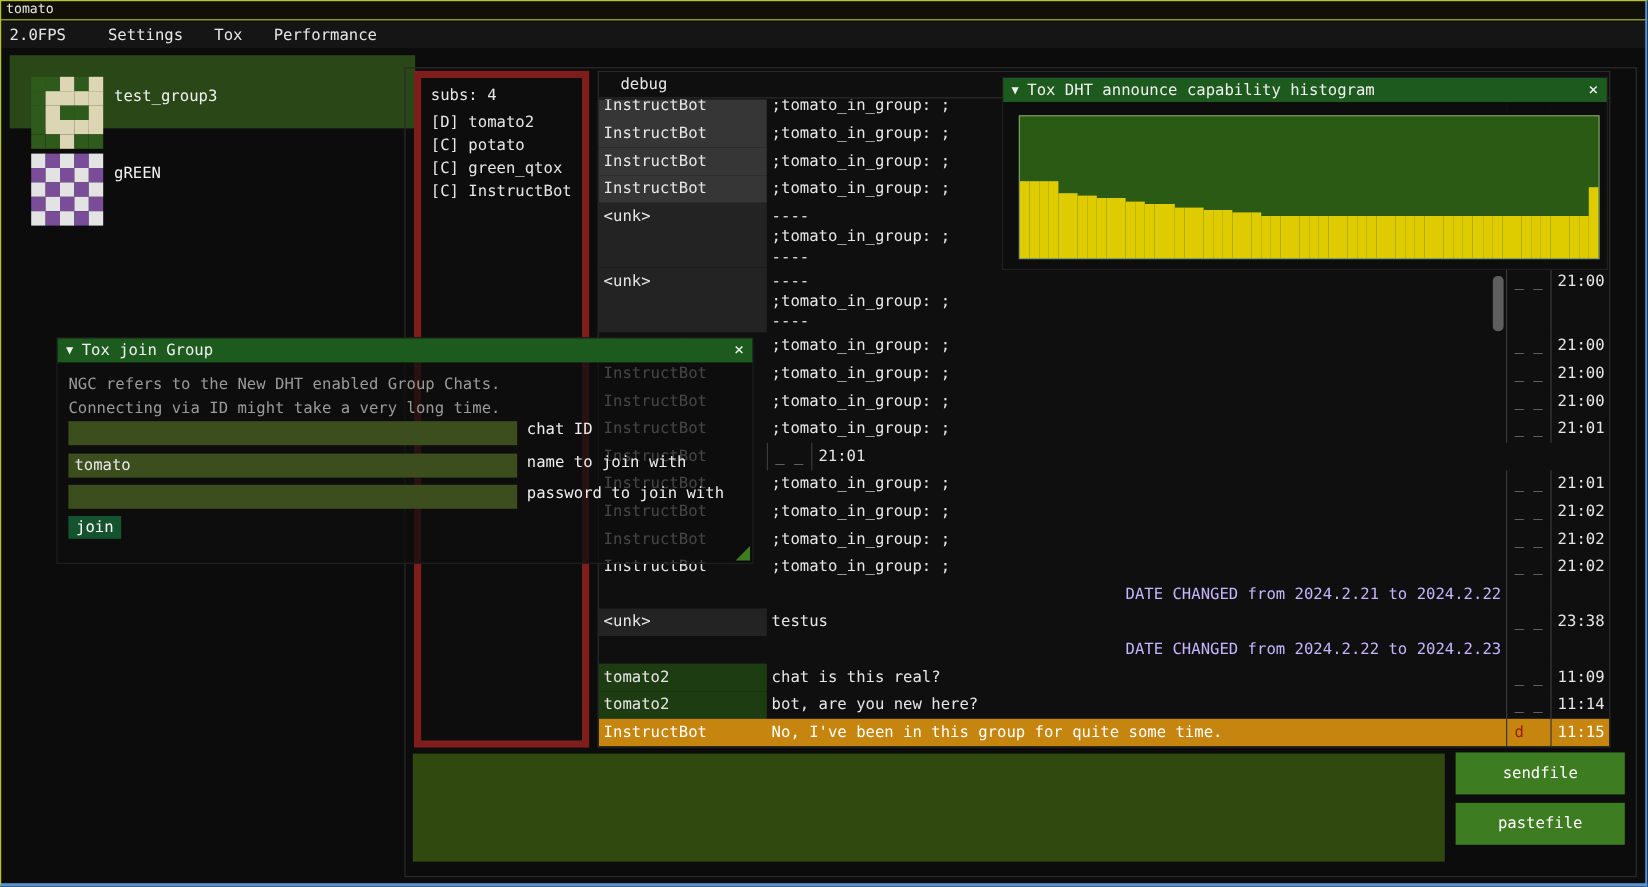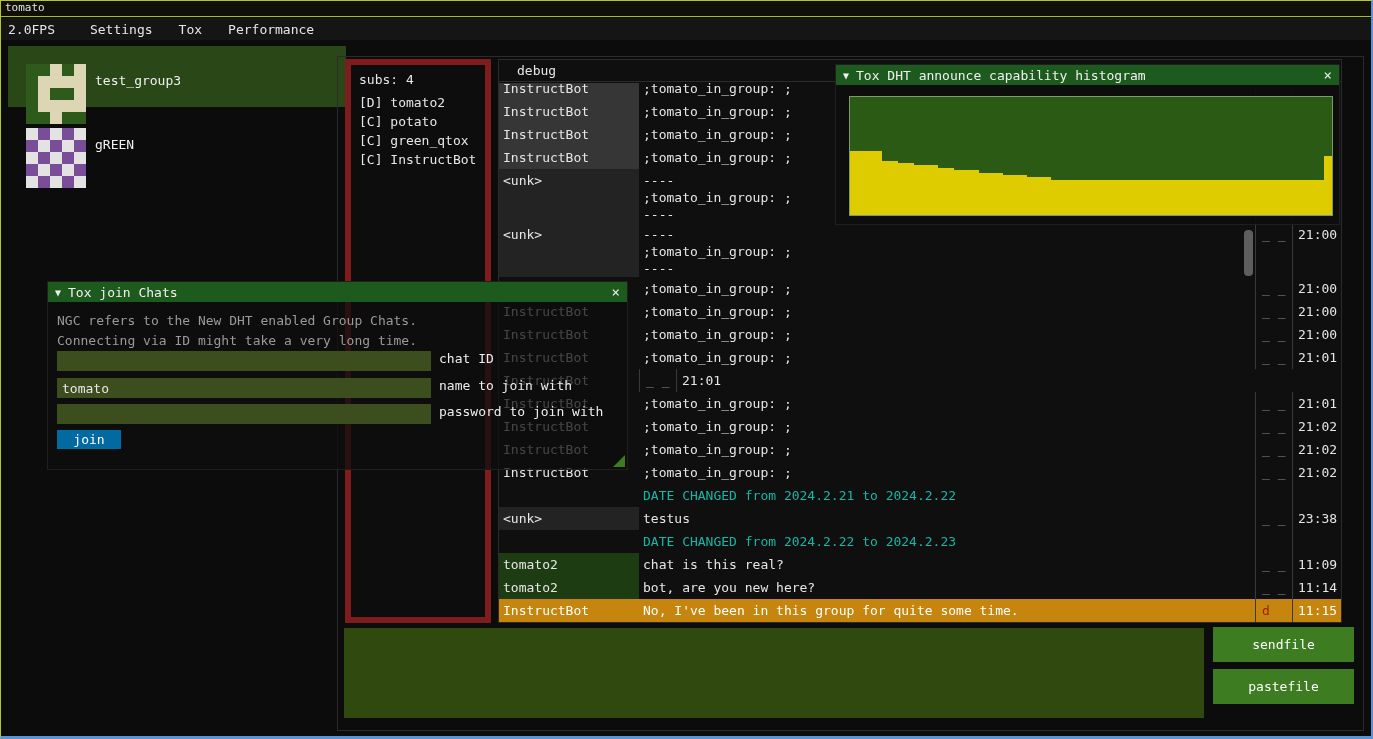--- a/index.html
+++ b/index.html
@@ -40,21 +40,21 @@
   .tabbar { height:22px; border-bottom:1px solid #2b2b2b;
     display:flex; align-items:center; padding-left:18px; }
   .chat-log { position:absolute; left:0; top:23px; right:0; bottom:0;
     display:flex; flex-direction:column; justify-content:flex-end; overflow:hidden; }
   .crow { display:flex; min-height:23px; flex:0 0 auto; line-height:17px; }
   .c-name { width:140px; padding:3px 4px 0 4px; }
   .s-gray  { background:#363636; }
   .s-dim   { background:#232323; }
   .s-green { background:#1e3c12; }
   .c-msg { flex:1; padding:3px 4px 0 4px; white-space:pre-line; }
-  .c-msg.date { color:#14b8a6; }
+  .c-msg.date { color:#c4b5fd;text-align:right; }
   .c-ind { width:37px; border-left:1px solid #3a3a3a; padding:3px 0 0 6px; color:#8f8f8f; }
   .c-time { width:49px; border-left:1px solid #3a3a3a; padding:3px 0 0 5px; }
   .crow.hl { background:#c5850f; color:#ffffff; }
   .crow.hl .c-name { background:transparent; }
   .crow.hl .c-ind { color:#9e1c00; }
   .scroll-thumb { position:absolute; left:745px; top:170px; width:9px; height:46px;
     background:#5e5e5e; border-radius:4px; }
   .composer { position:absolute; left:6px; top:571px; width:860px; height:90px;
     background:#30490f; cursor:text; }
   .file-btn { position:absolute; left:875px; width:141px; height:35px;
@@ -72,22 +72,22 @@
     display:flex; align-items:center; gap:7px; padding:0 7px; }
   .collapse { font-size:10px; }
   .win-close { margin-left:auto; cursor:pointer; font-size:14px; }
   .info-line { position:absolute; left:9px; color:#9a9a9a; }
   .info-1 { top:31px; } .info-2 { top:51px; }
   .jfield { position:absolute; left:9px; display:flex; align-items:flex-start; height:20px; }
   .jf1 { top:69px; } .jf2 { top:96px; } .jf3 { top:122px; }
   .join-input { width:374px; height:20px; background:#3c4e1e; border:none;
     color:#e8e8e8; font-family:"DejaVu Sans Mono", monospace; font-size:13px; padding:0 5px; }
   .field-label { margin-left:8px; color:#ededed; }
-  .join-btn { position:absolute; left:9px; top:148px; width:64px; height:19px;
-    background:#0369a1; color:#fff; border:none; cursor:pointer;
+  .join-btn { position:absolute; left:9px; top:148px; width:44px; height:19px;
+    background:#14532d; color:#fff; border:none; cursor:pointer;
     font-family:"DejaVu Sans Mono", monospace; font-size:13px; }
   .resize-grip { position:absolute; right:2px; bottom:2px; width:0; height:0;
     border-left:12px solid transparent; border-bottom:12px solid #3e7c22; }
   .plot { position:absolute; left:13px; top:31px; width:484px; height:120px;
     border:1px solid #7d9a6b; display:flex; align-items:flex-end; }
   .hbar { flex:1; }
 </style>
 </head>
 <body>
 
@@ -322,21 +322,21 @@
   </button>
   <button class="file-btn paste">
     <span>paste</span>
     <span>file</span>
   </button>
 </div>
 
 <div class="window join-window">
   <div class="win-title">
     <span class="collapse">▼</span>
-    <span>Tox join Chats</span>
+    <span>Tox join Group</span>
     <span class="win-close">×</span>
   </div>
   <div class="info-line info-1">NGC refers to the New DHT enabled Group Chats.</div>
   <div class="info-line info-2">Connecting via ID might take a very long time.</div>
   <div class="jfield jf1">
     <input class="join-input" value="" style="">
     <span class="field-label">chat ID</span>
   </div>
   <div class="jfield jf2">
     <input class="join-input" value="tomato" style="">

